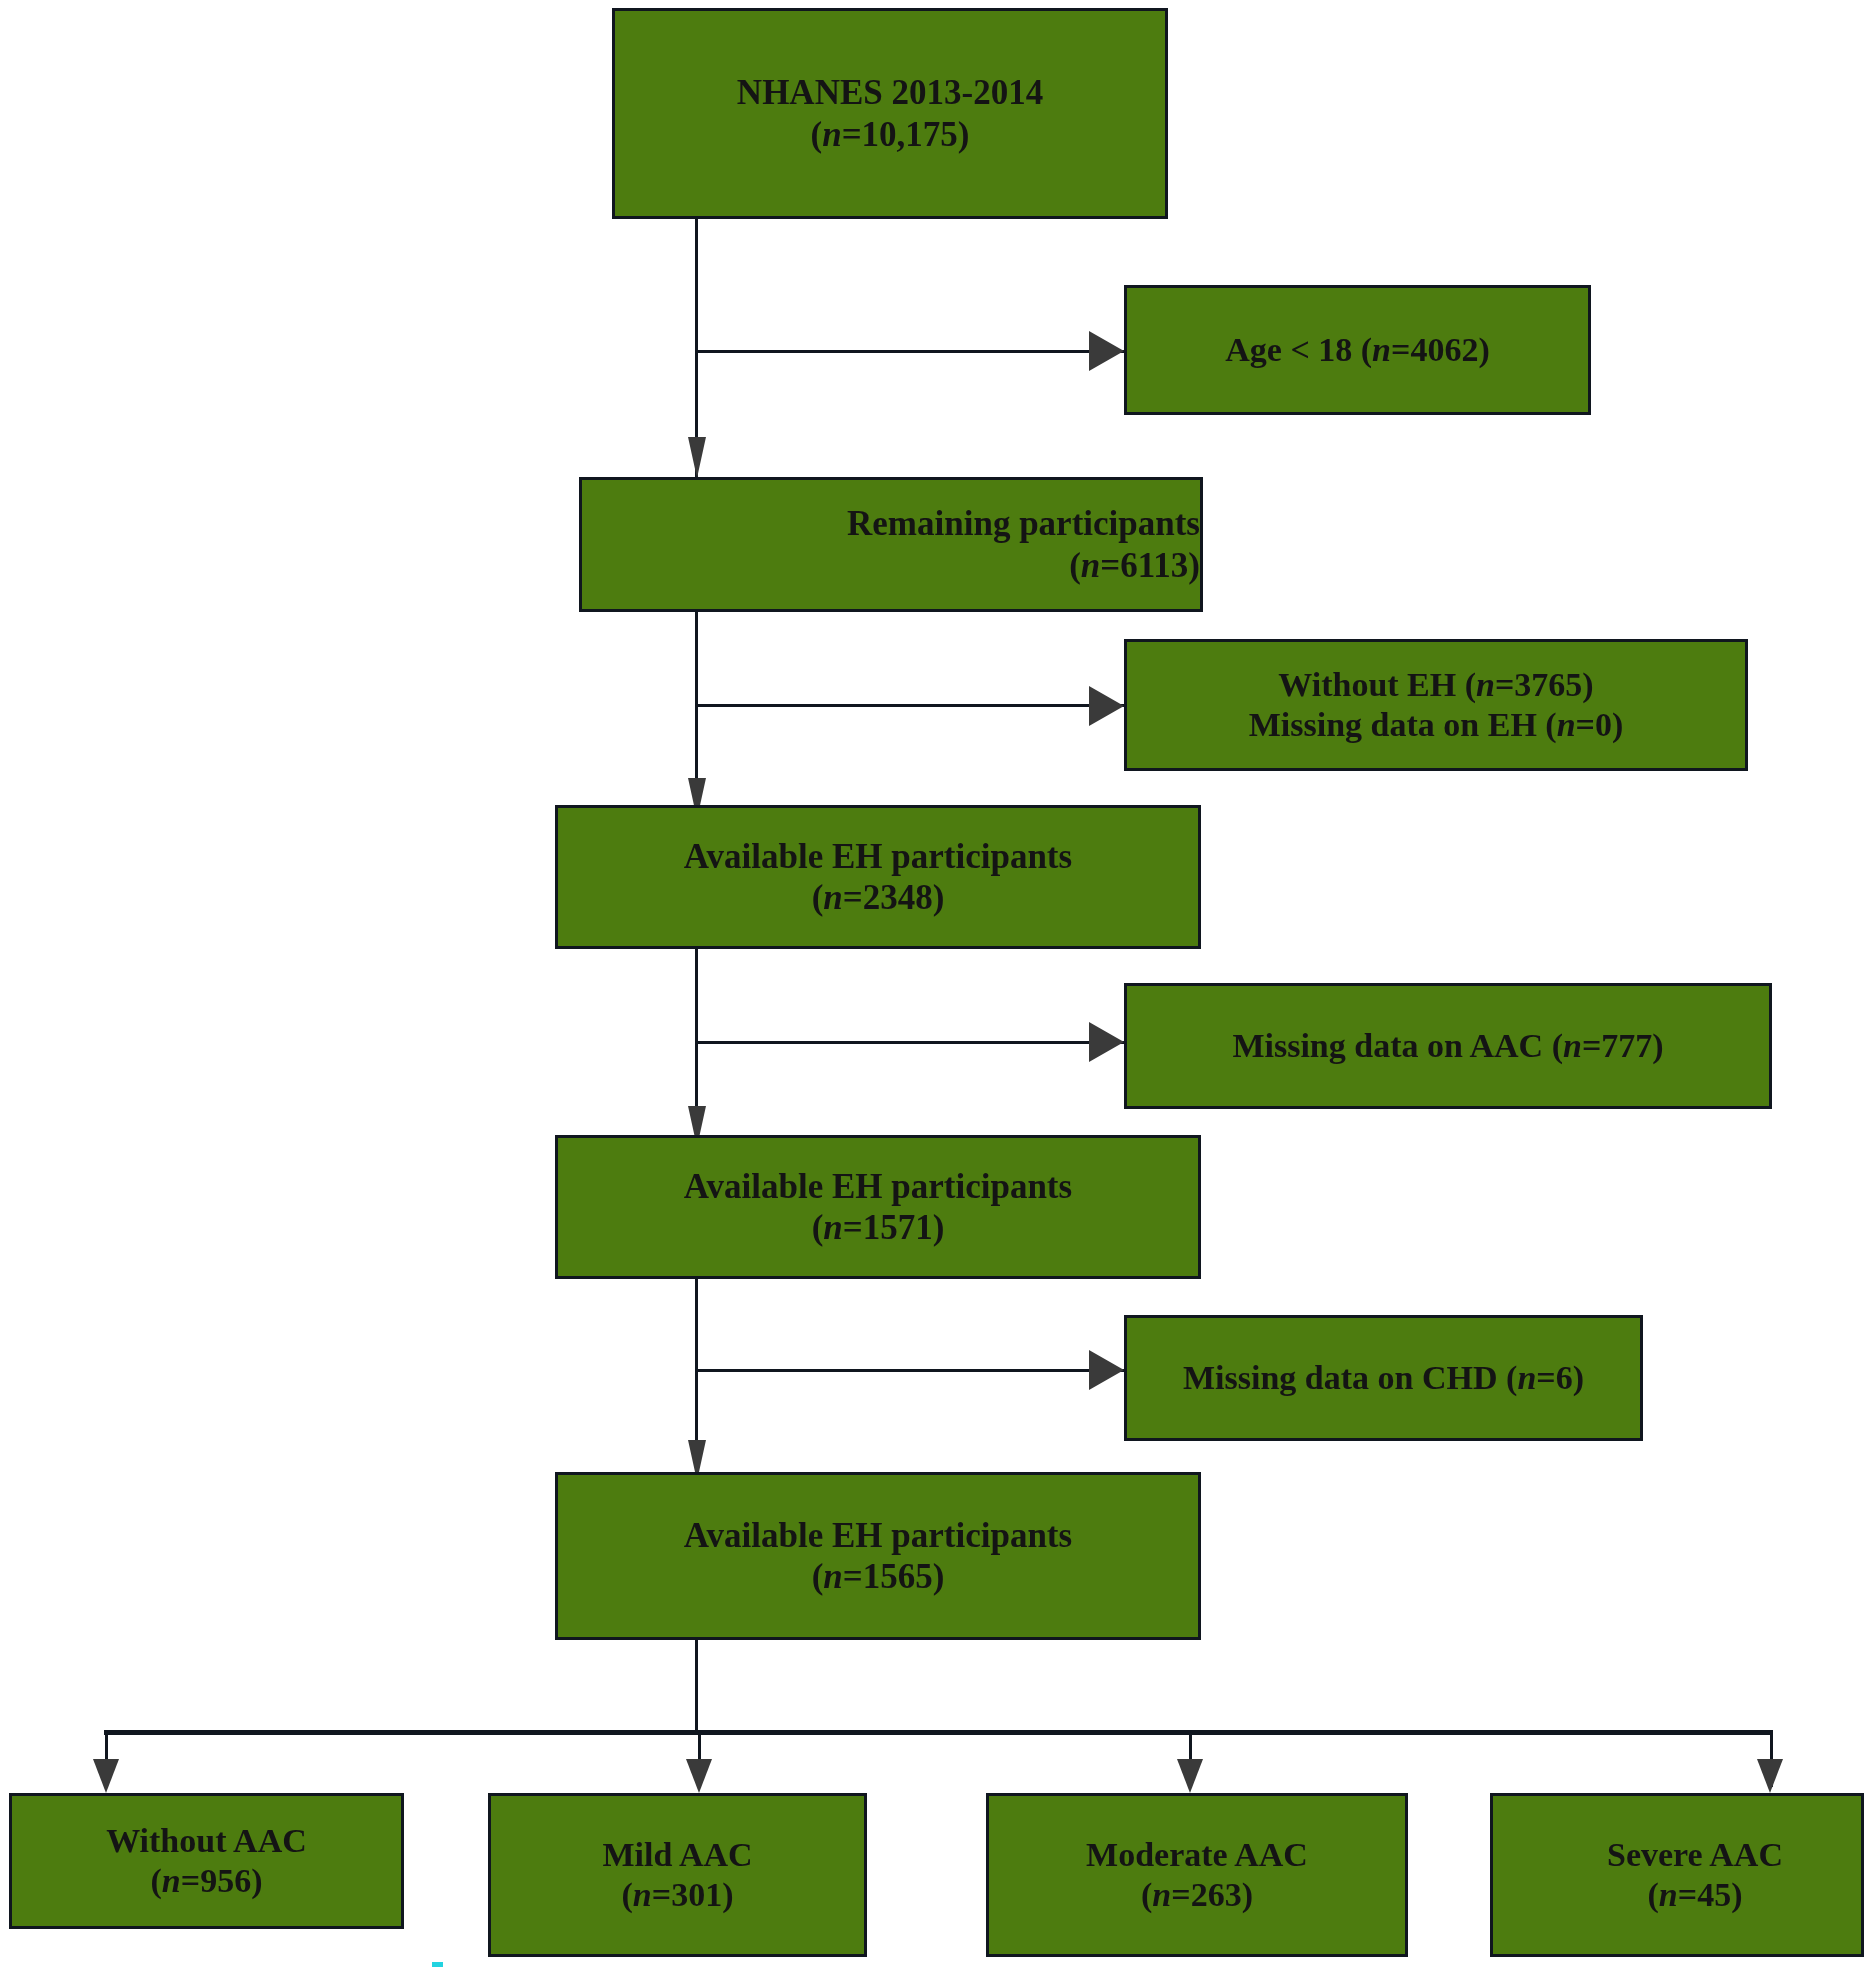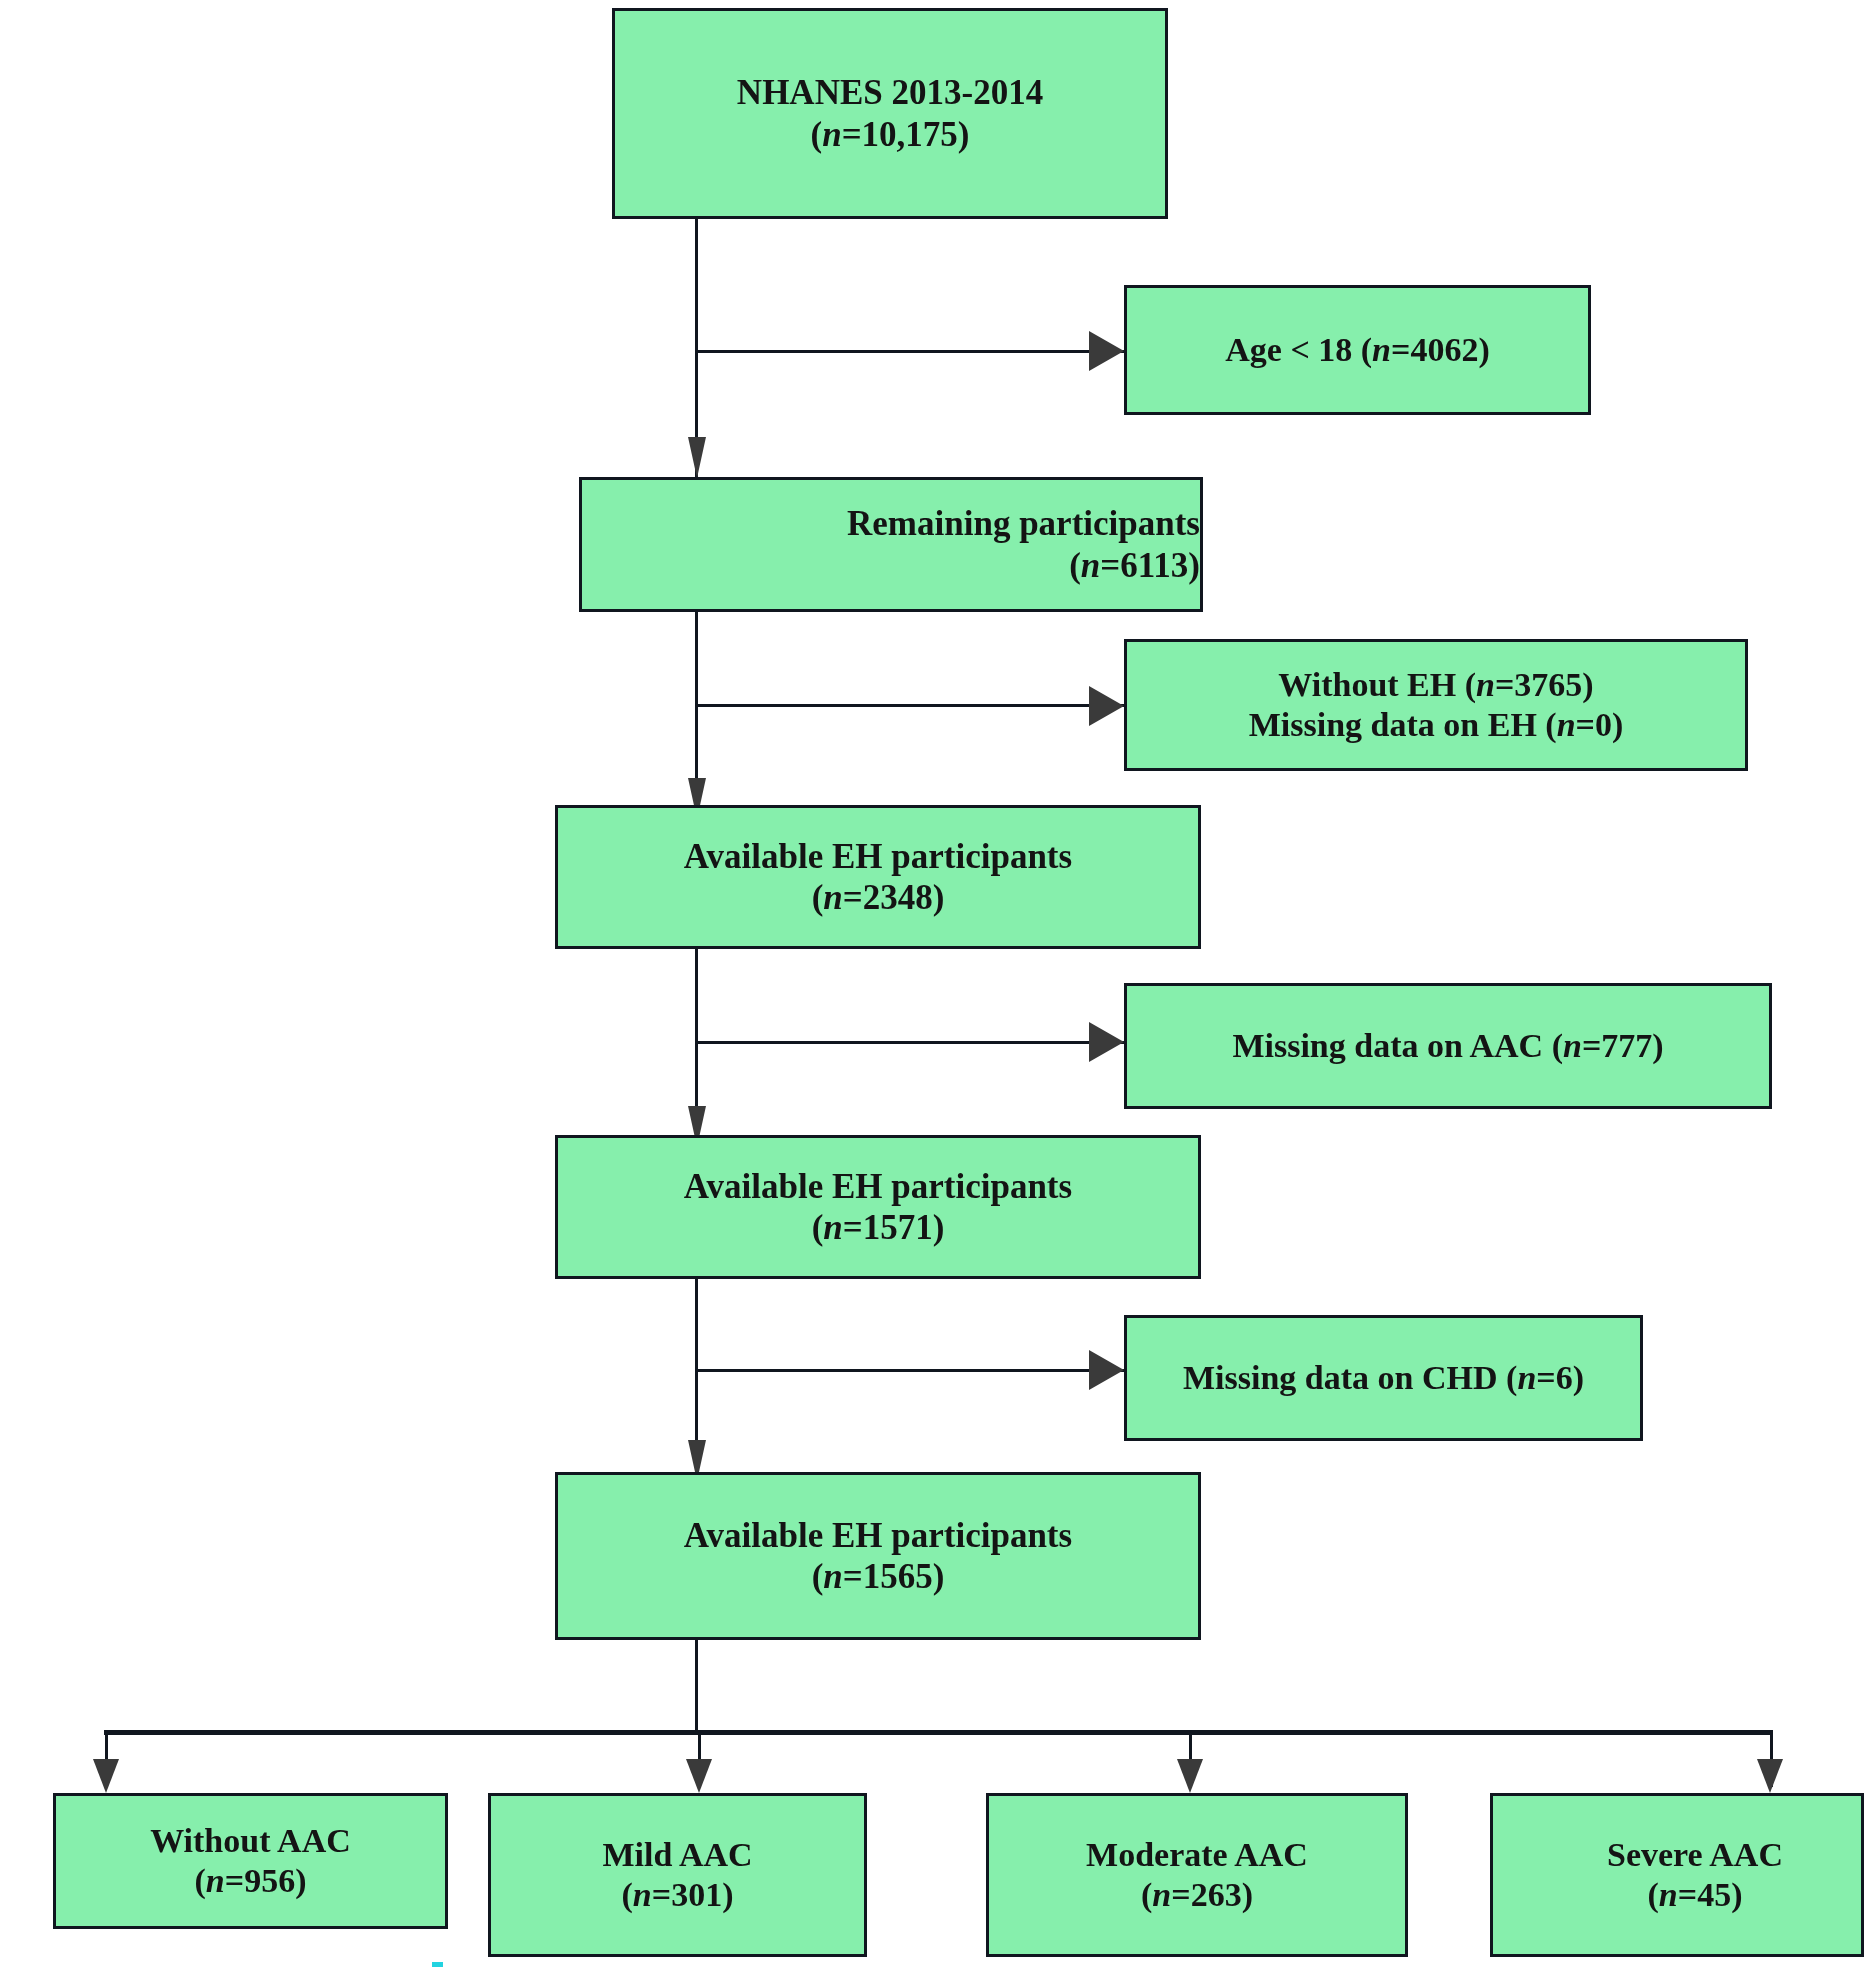--- a/index.html
+++ b/index.html
@@ -13,21 +13,21 @@
     width: 1872px;
     height: 1975px;
     background: #ffffff;
     font-family: "Liberation Serif", "DejaVu Serif", serif;
     overflow: hidden;
   }
   
   .fbox {
     position: absolute;
     box-sizing: border-box;
-    background: #86efac;
+    background: #4d7c0f;
     border: 3.1px solid #10161f;
     display: flex;
     flex-direction: column;
     align-items: center;
     justify-content: center;
     text-align: center;
     color: #141414;
     font-weight: bold;
     line-height: 1.18;
   }
@@ -169,21 +169,21 @@
 
   <div class="vline" style="left:698px; top:1733px; width:2.7px; height:54px;"></div>
   <div class="arrow-down stubby" style="left:686px; top:1759px;"></div>
 
   <div class="vline" style="left:1189px; top:1733px; width:2.7px; height:54px;"></div>
   <div class="arrow-down stubby" style="left:1177px; top:1759px;"></div>
 
   <div class="vline" style="left:1770px; top:1733px; width:2.7px; height:54px;"></div>
   <div class="arrow-down stubby" style="left:1757px; top:1759px;"></div>
 
-  <div class="fbox b-bottom" style="left:9px; top:1793px; width:395px; height:136px;margin-left:44px;">
+  <div class="fbox b-bottom" style="left:9px; top:1793px; width:395px; height:136px;">
     <span class="ln">Without AAC</span>
     <span class="ln">(<span class="ital">n</span><span>=956</span>)</span>
   </div>
 
   <div class="fbox b-bottom" style="left:488px; top:1793px; width:379px; height:164px;">
     <span class="ln">Mild AAC</span>
     <span class="ln">(<span class="ital">n</span><span>=301</span>)</span>
   </div>
 
   <div class="fbox b-bottom" style="left:986px; top:1793px; width:422px; height:164px;">

